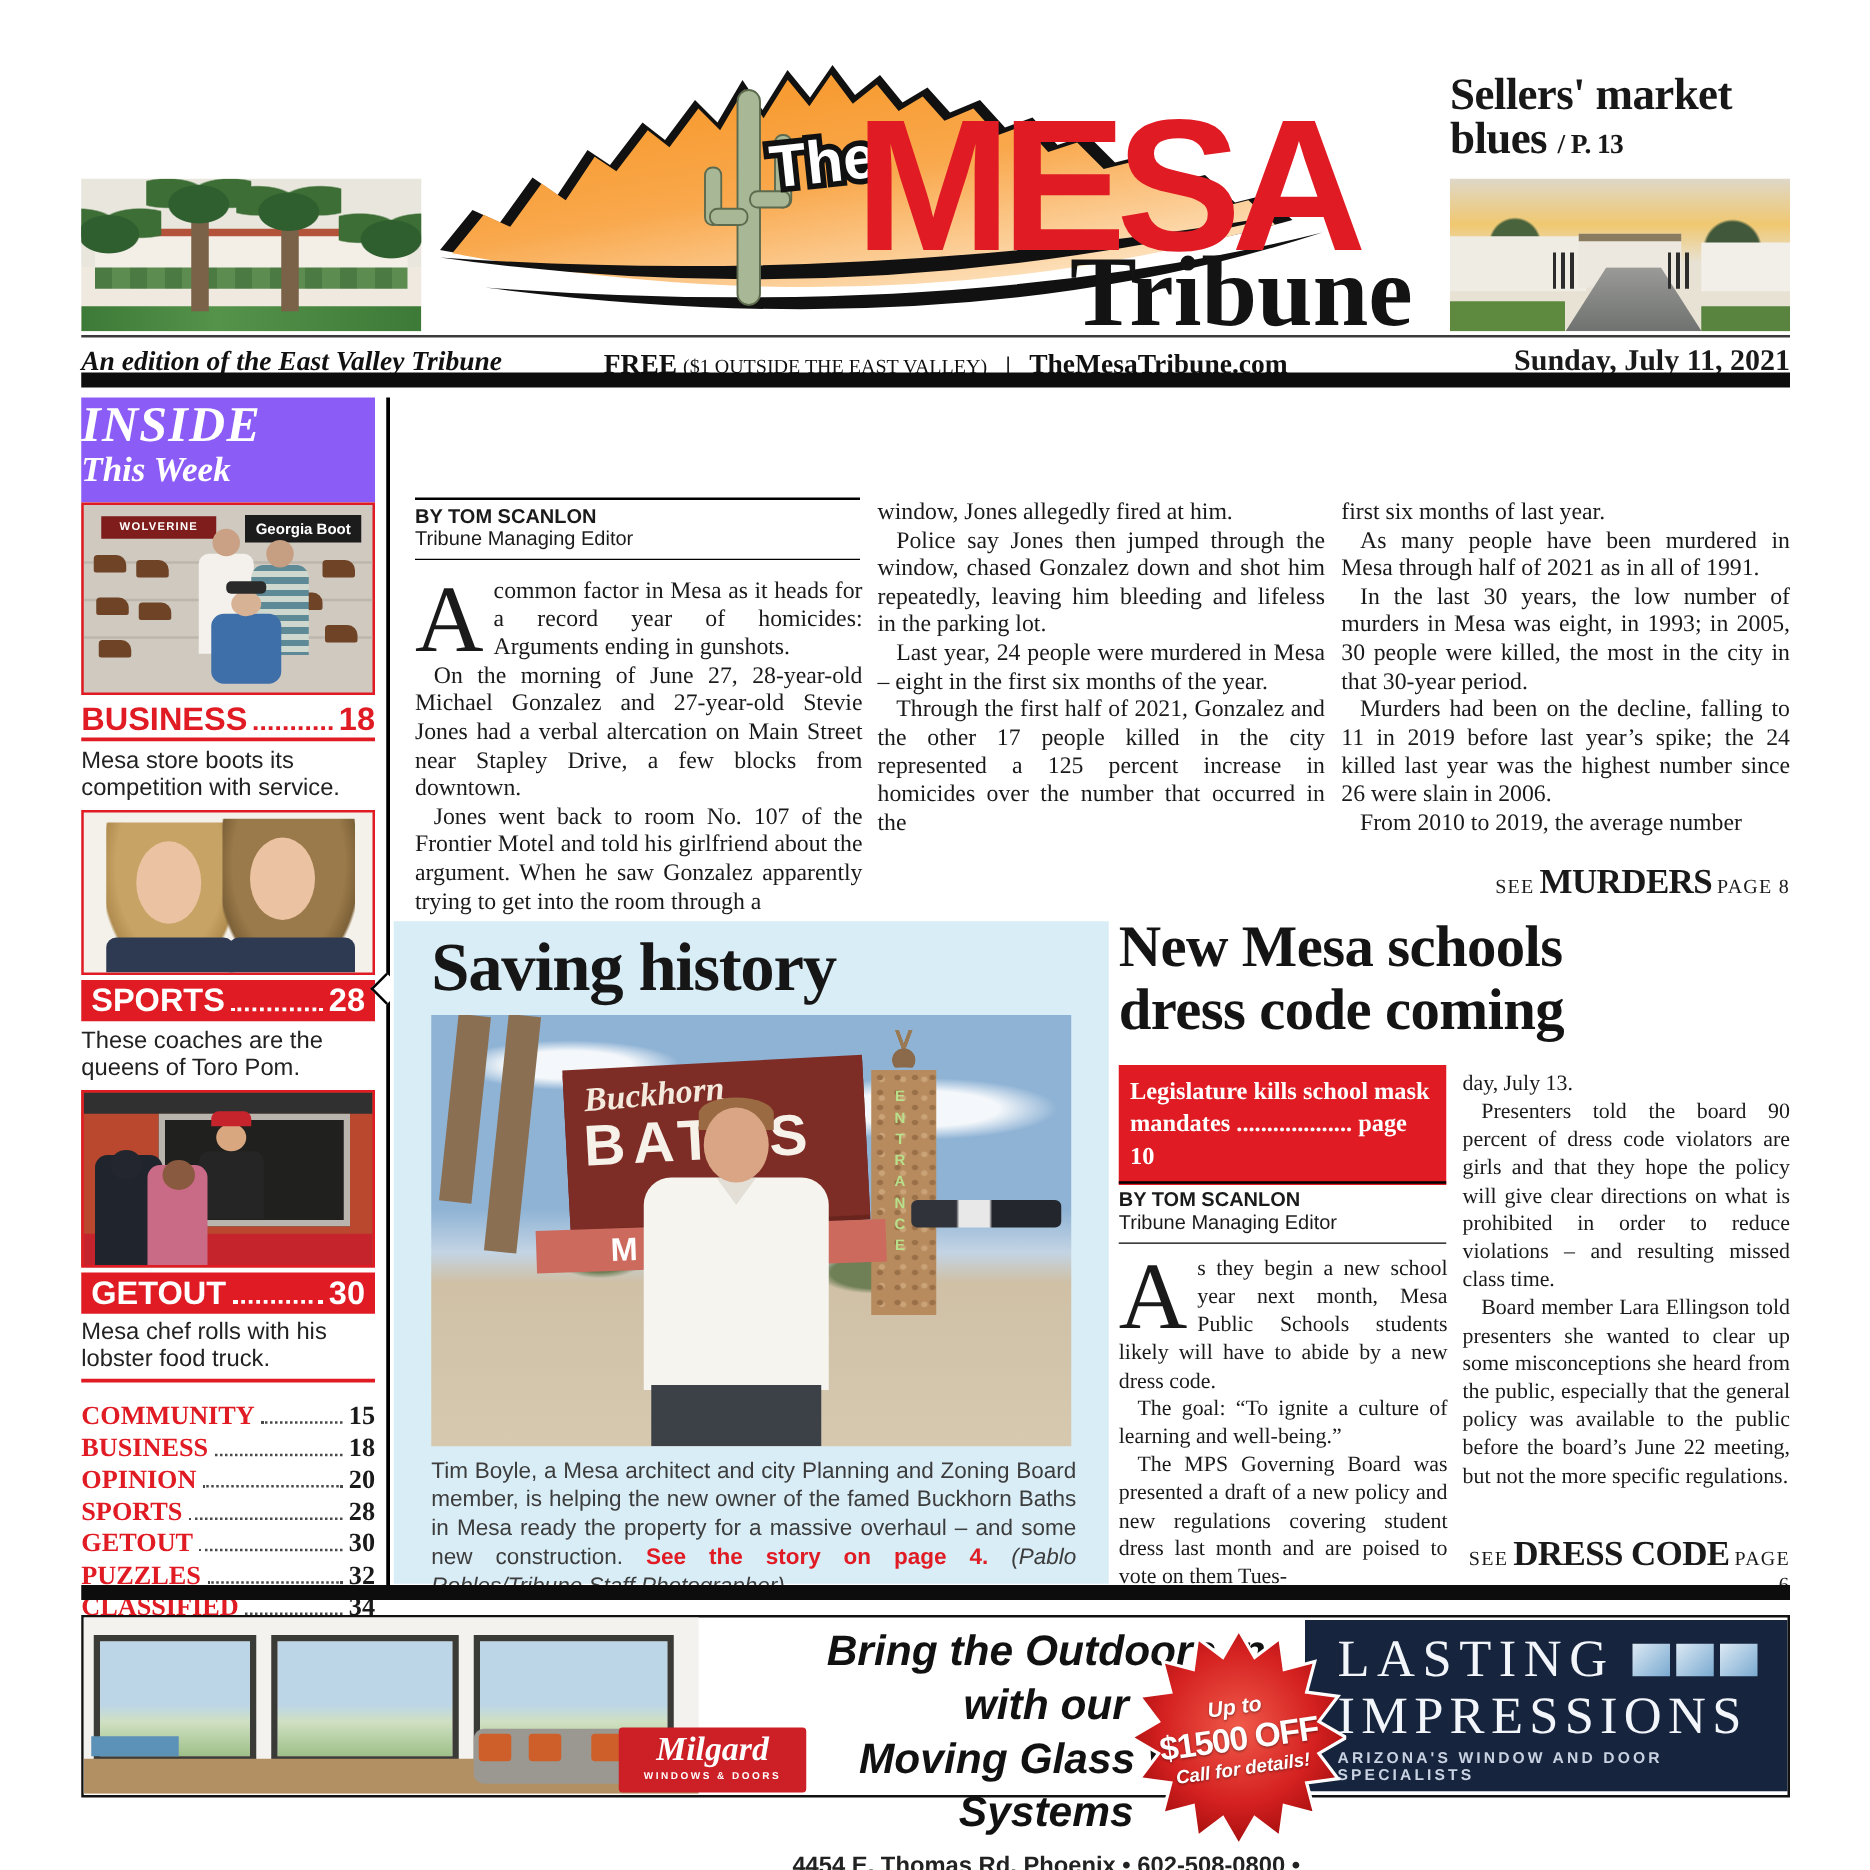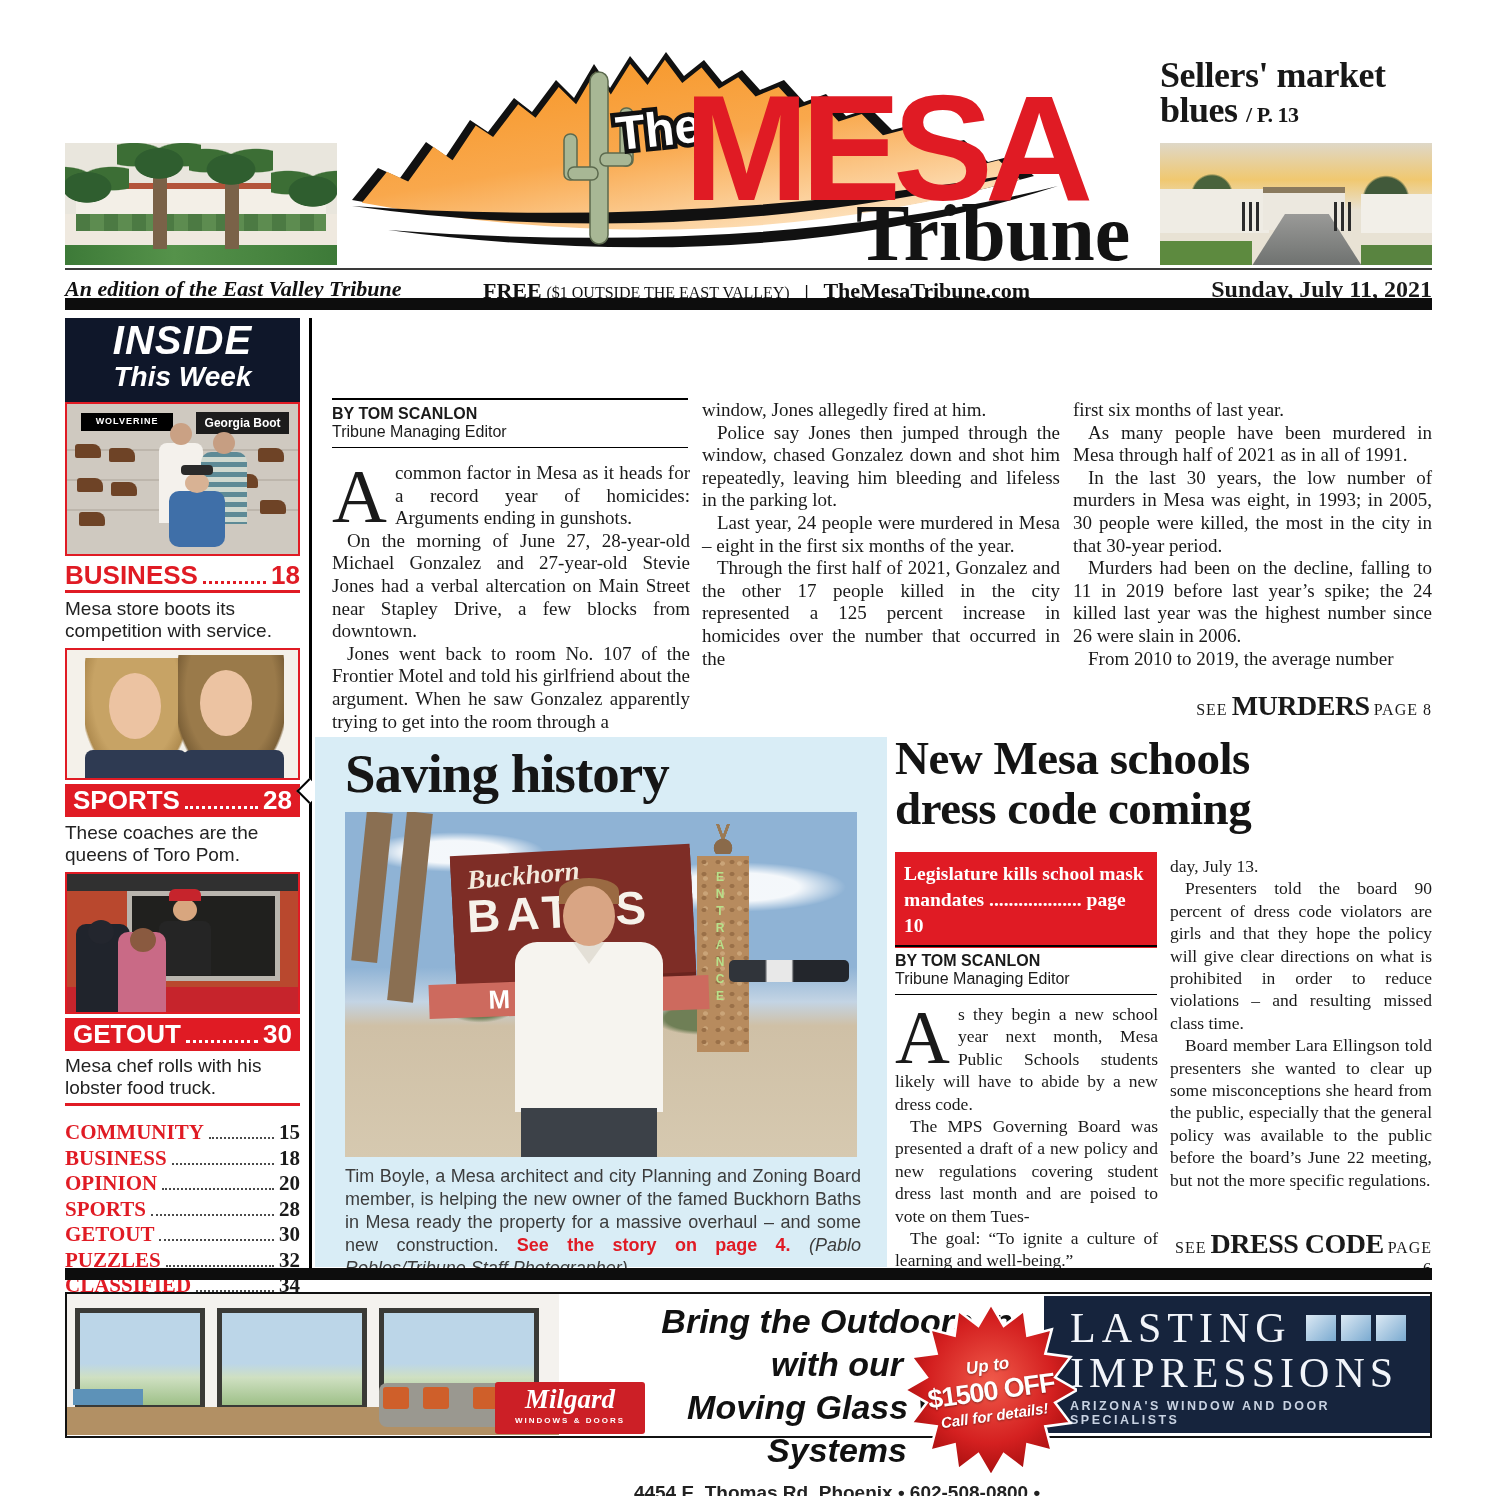--- a/index.html
+++ b/index.html
@@ -44,29 +44,29 @@
   #freeline .site{font-weight:bold;font-size:22px;}
   #dateline{left:1150px;top:276px;width:282px;text-align:right;font-weight:bold;font-size:24px;}
 
   .blackbar{left:65px;width:1367px;height:12px;background:#0d0d0d;}
 
   
   #masthead{left:348px;top:48px;width:800px;height:220px;}
 
   
   .sb{left:65px;width:235px;}
-  #inside-box{top:318px;height:84px;background:#0f172a;color:#fff;text-align:center;
-     font-family:Liberation Sans, sans-serif;font-style:italic;font-weight:900;}
+  #inside-box{top:318px;height:84px;background:#8b5cf6;color:#fff;text-align:left;
+     font-family:Liberation Serif, serif;font-style:italic;font-weight:900;}
   #inside-box .l1{font-size:40px;line-height:44px;letter-spacing:1px;}
   #inside-box .l2{font-size:28px;line-height:30px;}
   .sb-img{border:2px solid #e01b24;box-sizing:border-box;overflow:hidden;}
   
   .boots{background:#cfc9c0;}
   .boots .slat{position:absolute;left:0;right:0;height:2px;background:#bdb6ac;}
-  .boots .banner-red{position:absolute;left:6%;top:6%;width:40%;height:12%;background:#000000;color:#fff;
+  .boots .banner-red{position:absolute;left:6%;top:6%;width:40%;height:12%;background:#7f1d1d;color:#fff;
      font:bold 9px "Liberation Sans",sans-serif;text-align:center;line-height:17px;letter-spacing:1px;}
   .boots .banner-blk{position:absolute;right:4%;top:5%;width:40%;height:15%;background:#1c1c1c;color:#fff;
      font:bold 12px "Liberation Sans",sans-serif;text-align:center;line-height:22px;}
   .boots .shoe{position:absolute;width:26px;height:14px;background:#6e4326;border-radius:3px 8px 2px 2px;}
   .boots .man{position:absolute;left:40%;top:26%;width:44px;height:80px;background:#f4f1ec;border-radius:8px 8px 0 0;}
   .boots .man:before{content:"";position:absolute;left:11px;top:-20px;width:22px;height:22px;border-radius:50%;background:#caa184;}
   .boots .woman{position:absolute;left:58%;top:32%;width:46px;height:72px;border-radius:10px 10px 0 0;
      background:repeating-linear-gradient(#5d8a96 0 5px,#cfd8cf 5px 10px);}
   .boots .woman:before{content:"";position:absolute;left:12px;top:-20px;width:22px;height:22px;border-radius:50%;background:#c69e82;}
   .boots .elder{position:absolute;left:44%;top:58%;width:56px;height:56px;background:#3f6fa8;border-radius:10px;}
@@ -462,22 +462,22 @@
     <div>mandates ...................  page 10</div>
   </div>
 
   <div class="abs byline" id="dbyline">
     <div class="b1">BY TOM SCANLON</div>
     <div class="b2">Tribune Managing Editor</div>
   </div>
 
   <div class="abs bodytext d18" id="dcol1">
     <p><span class="dc">A</span><span>s they begin a new school year next month, Mesa Public Schools students likely will have to abide by a new dress code.</span></p>
+    <p class="ind">The goal: “To ignite a culture of learning and well-being.”</p>
     <p class="ind">The MPS Governing Board was presented a draft of a new policy and new regulations covering student dress last month and are poised to vote on them Tues-</p>
-    <p class="ind">The goal: “To ignite a culture of learning and well-being.”</p>
   </div>
   <div class="abs bodytext d18" id="dcol2">
     <p>day, July 13.</p>
     <p class="ind">Presenters told the board 90 percent of dress code violators are girls and that they hope the policy will give clear directions on what is prohibited in order to reduce violations –  and resulting missed class time.</p>
     <p class="ind">Board member Lara Ellingson told presenters she wanted to clear up some misconceptions she heard from the public, especially that the general policy was available to the public before the board’s June 22 meeting, but not the more specific regulations.</p>
   </div>
   <div class="abs see-line" id="see-dress">
     <span class="sm">SEE</span>
     <span class="nm">DRESS CODE</span>
     <span class="sm">PAGE 6</span>

